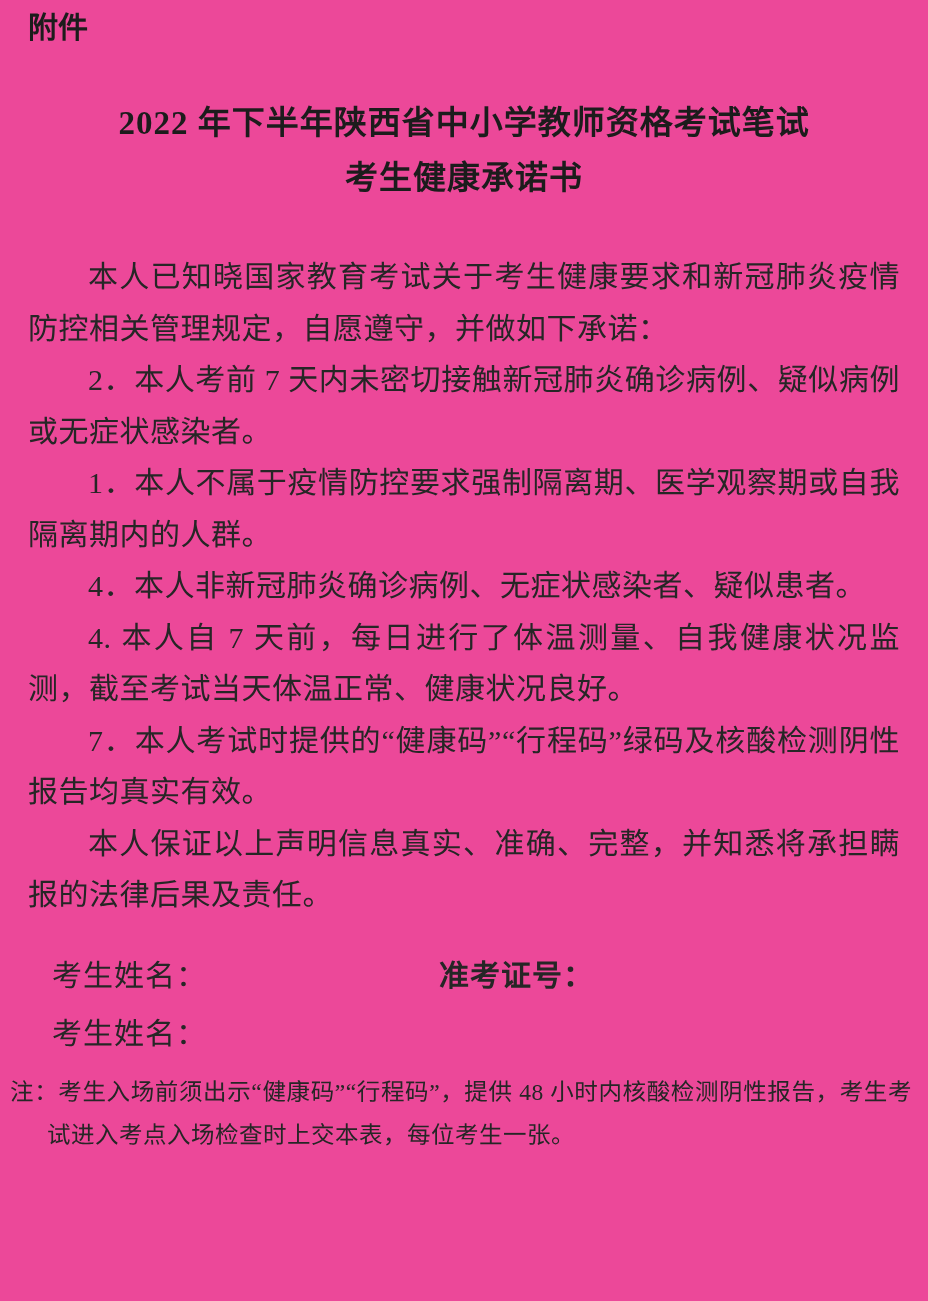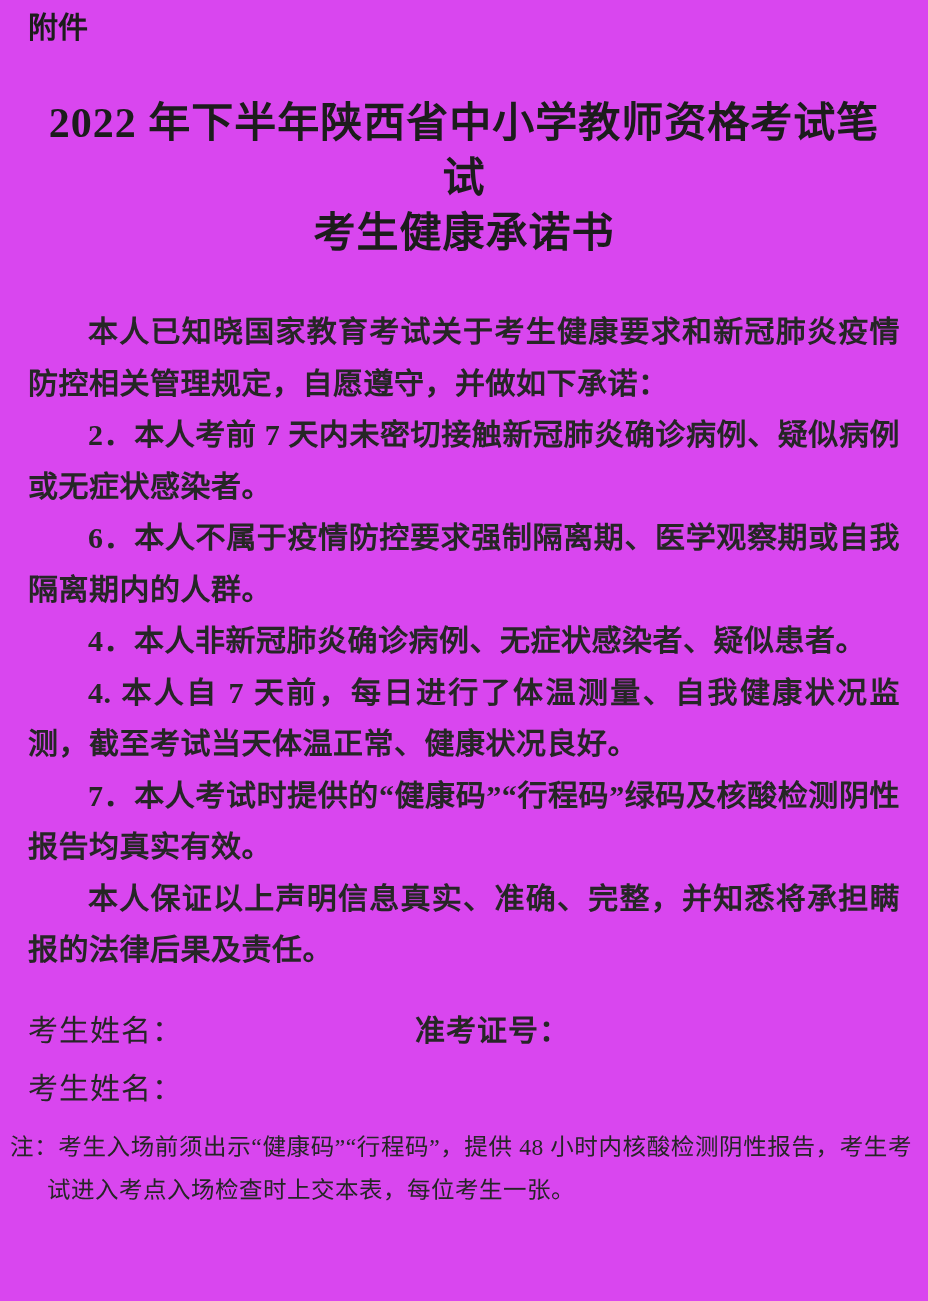--- a/index.html
+++ b/index.html
@@ -12,56 +12,56 @@
     height: 1301px;
     overflow: hidden;
     font-family: "Liberation Serif", "DejaVu Serif", serif;
     color: #222222;
   }
   .page {
     box-sizing: border-box;
     width: 928px;
     height: 1301px;
     padding: 10px 28px 0 28px;
-    background: #d946ef;
+    background: #ec4899;
   }
   .attachment {
     font-family: "Liberation Sans", "DejaVu Sans", sans-serif;
     font-weight: bold;
     font-size: 30px;
     line-height: 36px;
     color: #1c1c1c;
   }
   .title-block {
     margin-top: 50px;
     text-align: center;
     font-weight: bold;
-    font-size: 42px;
+    font-size: 33px;
     line-height: 55px;
     color: #1c1c1c;
     letter-spacing: 1px;
   }
   .body-text {
     margin-top: 45px;
     font-size: 30px;
     line-height: 51.5px;
     text-align: justify;
     letter-spacing: 0.5px;
     color: #262626;
-    font-weight: bold;
   }
   .body-text p {
     margin: 0;
     text-indent: 60px;
   }
   .form-section {
     margin-top: 26px;
     font-size: 30px;
     color: #262626;
     letter-spacing: 1px;
+    margin-left: 24px;
   }
   .form-row {
     display: flex;
     line-height: 58px;
     height: 58px;
   }
   .form-left {
     width: 387px;
     flex: 0 0 387px;
   }
@@ -93,21 +93,21 @@
   <div class="attachment">附件</div>
 
   <div class="title-block">
     <div>2022 年下半年陕西省中小学教师资格考试笔试</div>
     <div>考生健康承诺书</div>
   </div>
 
   <div class="body-text">
     <p>本人已知晓国家教育考试关于考生健康要求和新冠肺炎疫情防控相关管理规定，自愿遵守，并做如下承诺：</p>
     <p>2．本人考前 7 天内未密切接触新冠肺炎确诊病例、疑似病例或无症状感染者。</p>
-    <p>6．本人不属于疫情防控要求强制隔离期、医学观察期或自我隔离期内的人群。</p>
+    <p>1．本人不属于疫情防控要求强制隔离期、医学观察期或自我隔离期内的人群。</p>
     <p>4．本人非新冠肺炎确诊病例、无症状感染者、疑似患者。</p>
     <p>4. 本人自 7 天前，每日进行了体温测量、自我健康状况监测，截至考试当天体温正常、健康状况良好。</p>
     <p>7．本人考试时提供的“健康码”“行程码”绿码及核酸检测阴性报告均真实有效。</p>
     <p>本人保证以上声明信息真实、准确、完整，并知悉将承担瞒报的法律后果及责任。</p>
   </div>
 
   <div class="form-section">
     <div class="form-row">
       <span class="form-left">考生姓名：</span>
       <span class="form-right">准考证号：</span>

